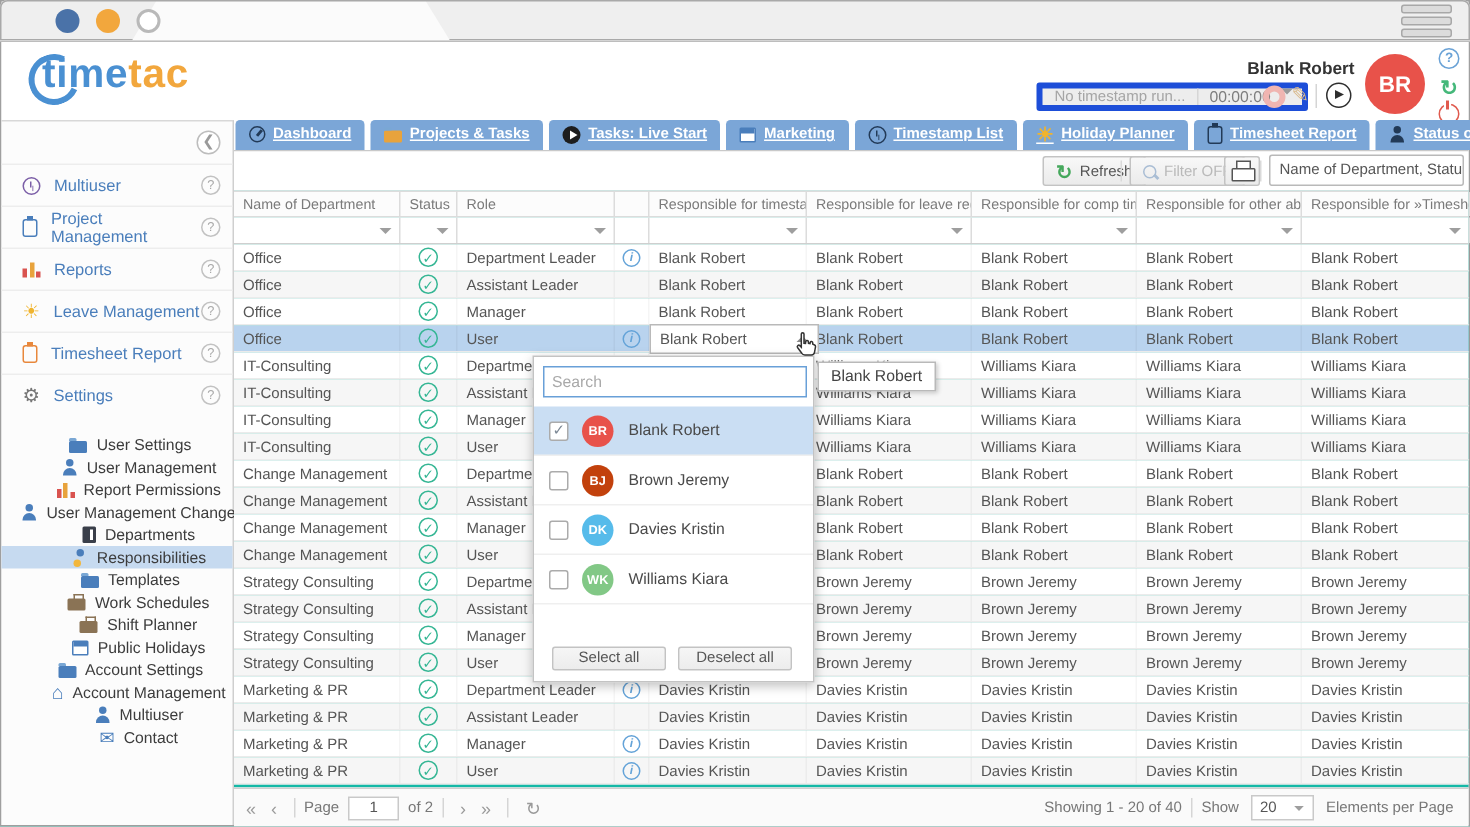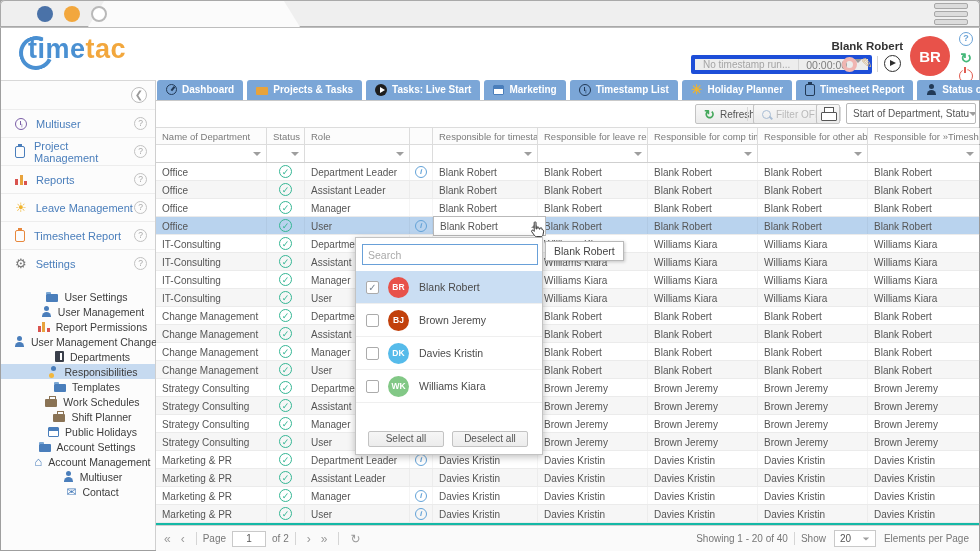--- a/index.html
+++ b/index.html
@@ -99,21 +99,21 @@
   .ic-info { display:inline-flex; width:12px; height:12px; border:1.2px solid #64a3d8; border-radius:50%;
     color:#64a3d8; font-size:8px; font-style:italic; font-weight:bold; align-items:center; justify-content:center; flex:none; }
   .ic-check { display:inline-flex; width:13px; height:13px; border:1.4px solid #35b694; border-radius:50%;
     color:#35b694; font-size:9px; align-items:center; justify-content:center; flex:none; }
   .chev-down { width:0; height:0; border-left:4px solid transparent; border-right:4px solid transparent; border-top:4px solid #9e9e9e; }
   .chev-up { width:0; height:0; border-left:4px solid transparent; border-right:4px solid transparent; border-bottom:4px solid #8a8a8a; }
   
   .tabbar { position:absolute; left:156px; top:80px; width:823px; height:21px; background:#fff;
     border-bottom:1px solid #c9c9c9; display:flex; align-items:flex-end; gap:4px; padding-left:1px; }
   .tab { display:flex; align-items:center; gap:5px; background:#7ba6d7; color:#fff; font-size:10px; font-weight:bold;
-    border-radius:3px 3px 0 0; padding:3px 9px 4px; height:20px; white-space:nowrap; }
+    border-radius:3px 3px 0 0; padding:3px 9px 4px; height:20px; white-space:nowrap;text-decoration:underline; }
   
   .toolbar { position:absolute; left:156px; top:101px; width:823px; height:26px; background:#fff; }
   .btn { position:absolute; top:3px; height:20px; display:flex; align-items:center; gap:5px;
     background:linear-gradient(#f8f8f8,#ebebeb); border:1px solid #c3c3c3; border-radius:2px;
     font-size:10px; color:#555; padding:0 8px; }
   .btn.disabled { color:#b9b9b9; }
   .tb-div { position:absolute; top:6px; width:1px; height:14px; background:#d9d9d9; }
   .sort-select { position:absolute; left:690px; top:2px; width:130px; height:21px; background:#fff;
     border:1px solid #b9b9b9; border-radius:2px; display:flex; align-items:center; font-size:10px; color:#555;
     padding:0 6px; white-space:nowrap; overflow:hidden; }
@@ -342,21 +342,21 @@
   <div class="tb-div" style="left:591px"></div>
   <div class="btn disabled" style="left:597px">
     <span class="ic ic-mag"></span>
     <span>Filter OFF</span>
   </div>
   <div class="btn" style="left:660px;width:24px;justify-content:center">
     <span class="ic ic-print"></span>
   </div>
   <div class="tb-div" style="left:684px"></div>
   <div class="sort-select">
-    <span>Start of Department, Statu</span>
+    <span>Name of Department, Statu</span>
     <span class="chev-down"></span>
   </div>
 </div>
 
 <div class="grid">
   <div class="ghead" id="ghead">
       <div class="hcell" style="width: 111px;">Name of Department</div>
       <div class="hcell" style="width: 38px;">Status</div>
       <div class="hcell" style="width: 105px;">Role</div>
       <div class="hcell" style="width: 23px;"></div>

